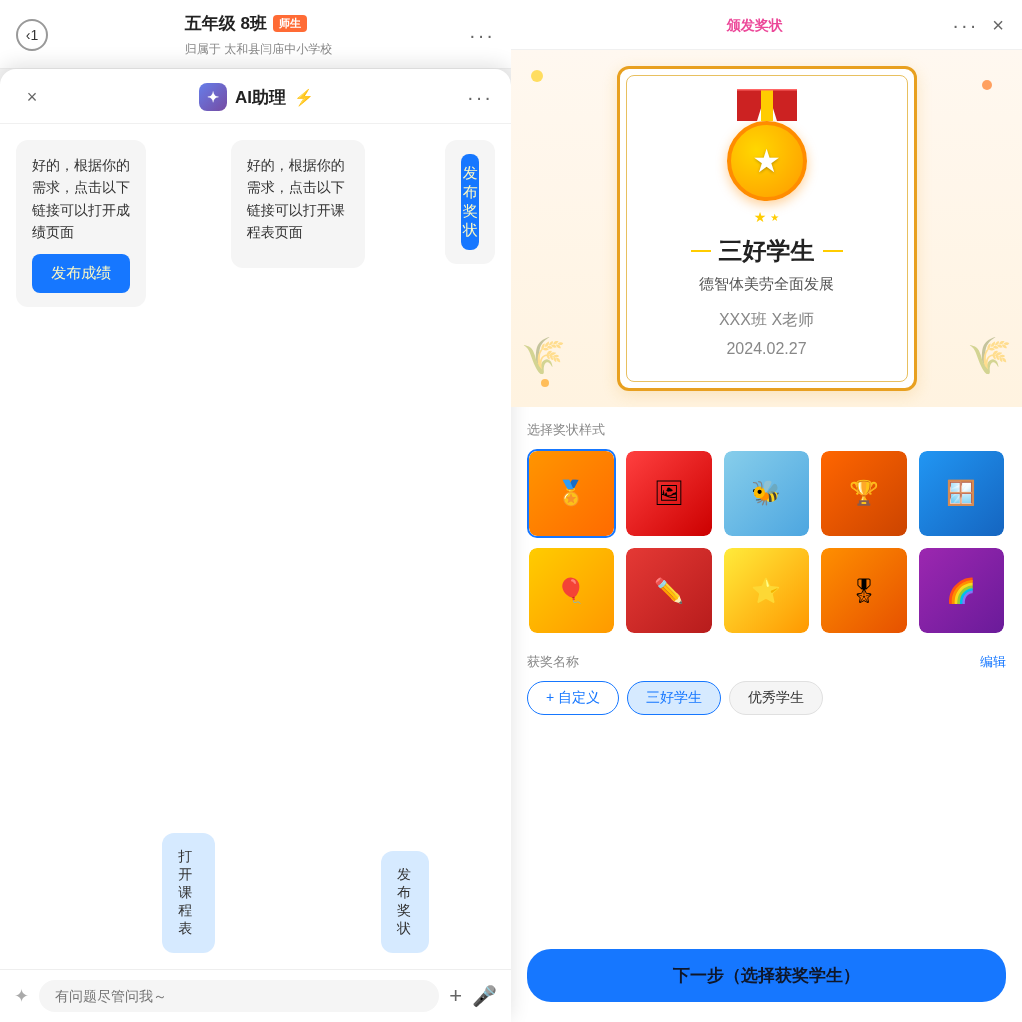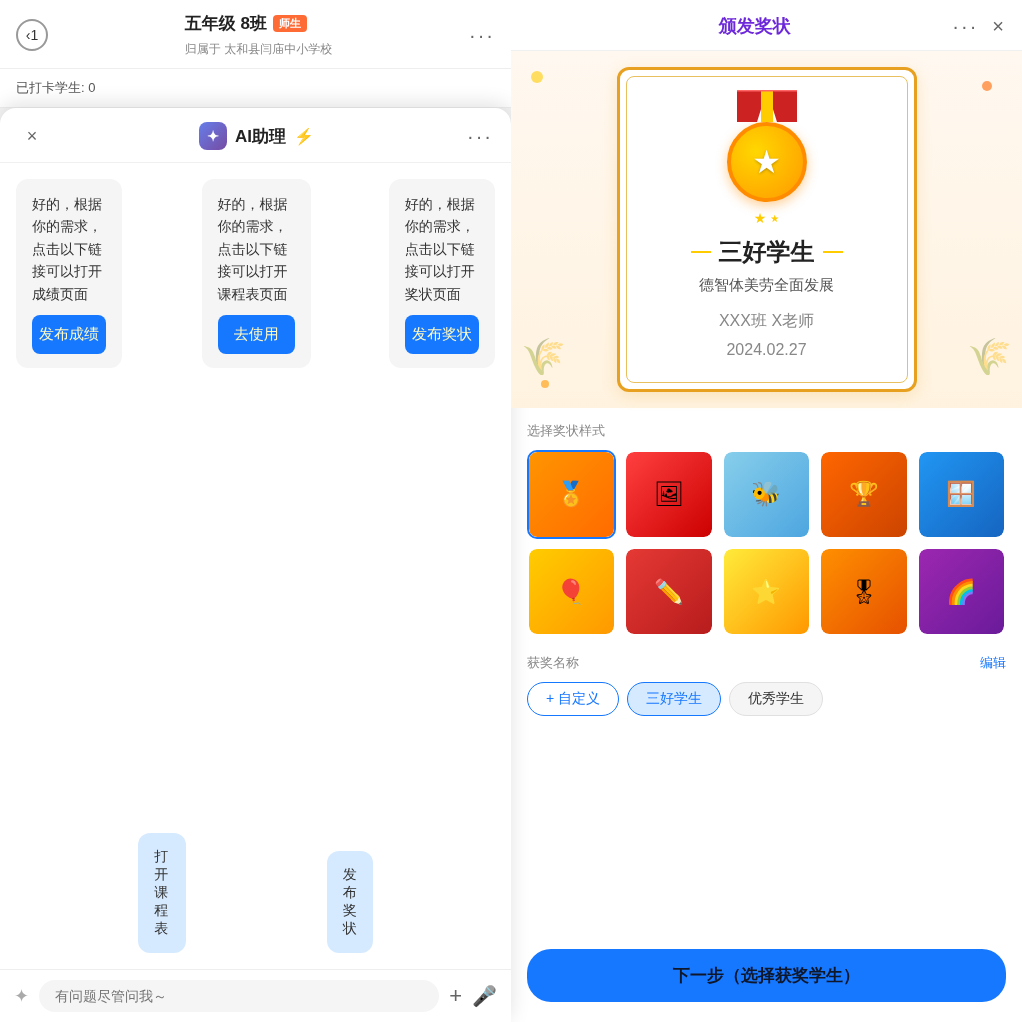--- a/index.html
+++ b/index.html
@@ -189,21 +189,21 @@
       overflow: hidden;
     }
 
     .award-header {
       display: flex;
       align-items: center;
       justify-content: space-between;
       padding: 14px 18px 12px;
       border-bottom: 1px solid #f0f0f0;
     }
-    .award-title { font-size: 18px; font-weight: bold; color: #6d28d9; }
+    .award-title { font-size: 14px; font-weight: bold; color: #ec4899; }
     .award-header-right { display: flex; align-items: center; gap: 14px; }
     .award-more { font-size: 20px; color: #666; cursor: pointer; letter-spacing: 2px; }
     .award-close { font-size: 20px; color: #666; cursor: pointer; }
 
     
     .award-card-area {
       background: linear-gradient(180deg, #fff8f0 0%, #fff3e0 100%);
       padding: 16px 60px 16px;
       display: flex;
       justify-content: center;
@@ -411,23 +411,20 @@
     <div class="class-info">
       <div class="class-title">
         <span>五年级 8班</span>
         <span class="teacher-badge">师生</span>
       </div>
       <div class="class-sub">归属于 太和县闫庙中小学校</div>
     </div>
     <div class="more-btn">···</div>
   </div>
 
-  <div class="bg-content">
-    <div>已打卡学生: 0</div>
-  </div>
 
   <div class="ai-overlay">
     <div class="ai-header">
       <div class="ai-close-btn">
         <span>×</span>
       </div>
       <div class="ai-title-wrap">
         <div class="ai-icon">
           <span>✦</span>
         </div>
@@ -443,29 +440,27 @@
         <div class="msg-bot-text">好的，根据你的需求，点击以下链接可以打开成绩页面</div>
         <button class="msg-btn">发布成绩</button>
       </div>
 
       <div class="msg-user">
         <span>打开课程表</span>
       </div>
 
       <div class="msg-bot">
         <div class="msg-bot-text">好的，根据你的需求，点击以下链接可以打开课程表页面</div>
-        <button class="msg-btn">去使用</button>
       </div>
 
       <div class="msg-user">
         <span>发布奖状</span>
       </div>
 
       <div class="msg-bot">
-        <div class="msg-bot-text">好的，根据你的需求，点击以下链接可以打开奖状页面</div>
         <button class="msg-btn">发布奖状</button>
       </div>
     </div>
 
     <div class="ai-input-bar">
       <span class="ai-input-icon">✦</span>
       <input class="ai-input" type="text" placeholder="有问题尽管问我～" style="">
       <span class="ai-plus">+</span>
       <span class="ai-mic">🎤</span>
     </div>

